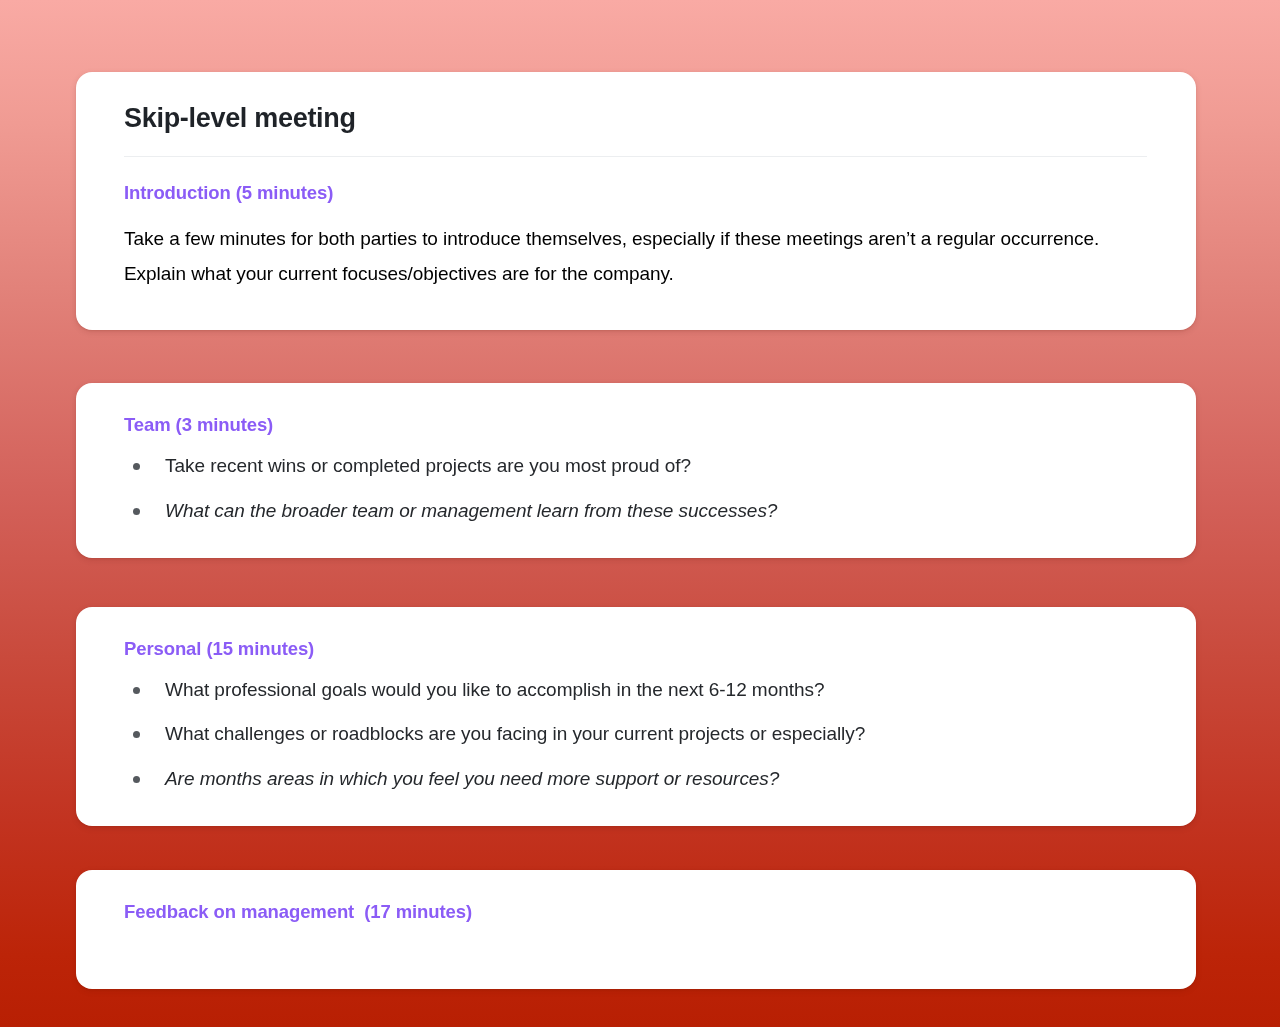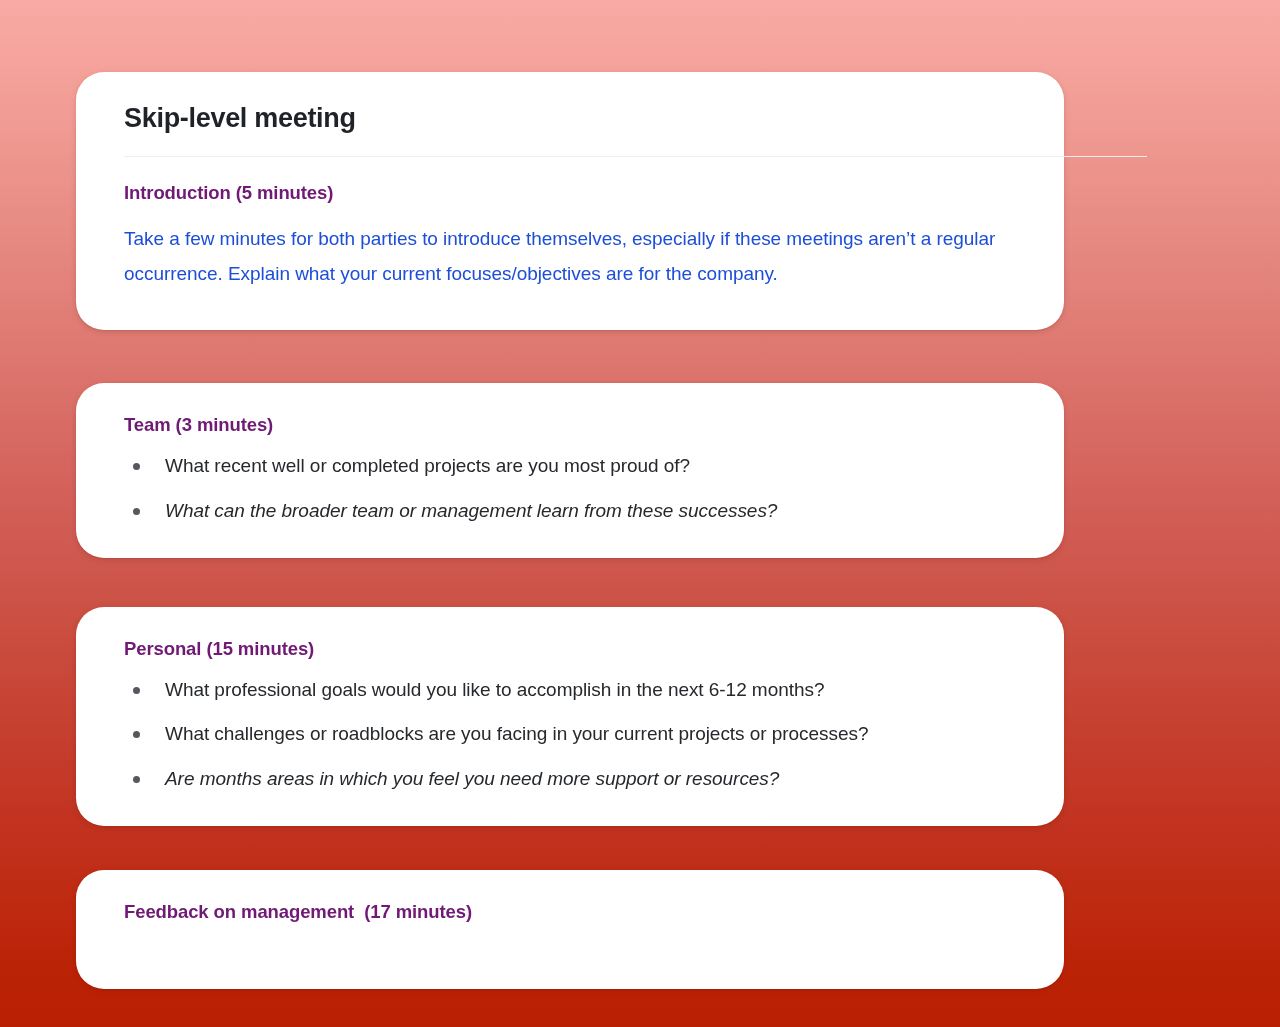--- a/index.html
+++ b/index.html
@@ -31,22 +31,22 @@
   }
 
   .doc {
     width: 1120px;
     display: flex;
     flex-direction: column;
   }
 
   .card {
     background: #ffffff;
-    border-radius: 28px;
-    width: 988px;
+    border-radius: 16px;
+    width: 1120px;
     padding: 30px 48px 34px 48px;
     box-shadow: 0 2px 6px rgba(90, 20, 10, 0.14),
                 0 1px 2px rgba(90, 20, 10, 0.10);
   }
 
   .card-title-card { padding-bottom: 38px; }
 
   .gap-1 { height: 53px; flex: none; }
   .gap-2 { height: 49px; flex: none; }
   .gap-3 { height: 44px; flex: none; }
@@ -63,30 +63,30 @@
   .divider {
     border: 0;
     border-top: 1px solid #eceef0;
     margin: 0 0 24px 0;
     width: 1023px;
   }
 
   .section-heading {
     font-size: 18.5px;
     font-weight: bold;
-    color: #701a75;
+    color: #8b5cf6;
     line-height: 1.35;
     letter-spacing: -0.1px;
     margin-bottom: 16px;
     white-space: pre-wrap;
   }
 
   .body-text {
     font-size: 19px;
-    color: #1d4ed8;
+    color: #000000;
     line-height: 1.84;
     letter-spacing: -0.05px;
     max-width: 1000px;
   }
 
   ul.bullets {
     list-style: none;
     margin: 0;
     padding: 0;
   }
@@ -129,41 +129,41 @@
     <div class="body-text">Take a few minutes for both parties to introduce themselves, especially if these meetings aren’t a regular occurrence. Explain what your current focuses/objectives are for the company.</div>
   </div>
 
   <div class="gap-1"></div>
 
   <div class="card">
     <div class="section-heading">Team (3 minutes)</div>
     <ul class="bullets">
       <li>
         <span class="bullet-dot"></span>
-        <span>What recent well or completed projects are you most proud of?</span>
+        <span>Take recent wins or completed projects are you most proud of?</span>
       </li>
       <li>
         <span class="bullet-dot"></span>
         <span>What can the broader team or management learn from these successes?</span>
       </li>
     </ul>
   </div>
 
   <div class="gap-2"></div>
 
   <div class="card">
     <div class="section-heading">Personal (15 minutes)</div>
     <ul class="bullets">
       <li>
         <span class="bullet-dot"></span>
         <span>What professional goals would you like to accomplish in the next 6-12 months?</span>
       </li>
       <li>
         <span class="bullet-dot"></span>
-        <span>What challenges or roadblocks are you facing in your current projects or processes?</span>
+        <span>What challenges or roadblocks are you facing in your current projects or especially?</span>
       </li>
       <li>
         <span class="bullet-dot"></span>
         <span>Are months areas in which you feel you need more support or resources?</span>
       </li>
     </ul>
   </div>
 
   <div class="gap-3"></div>
 

